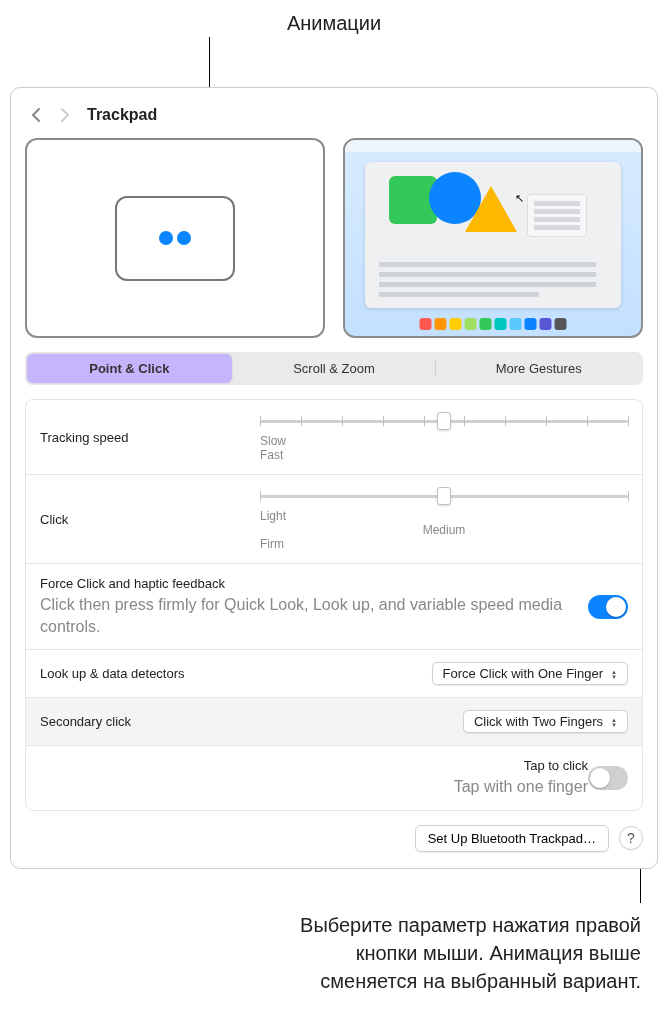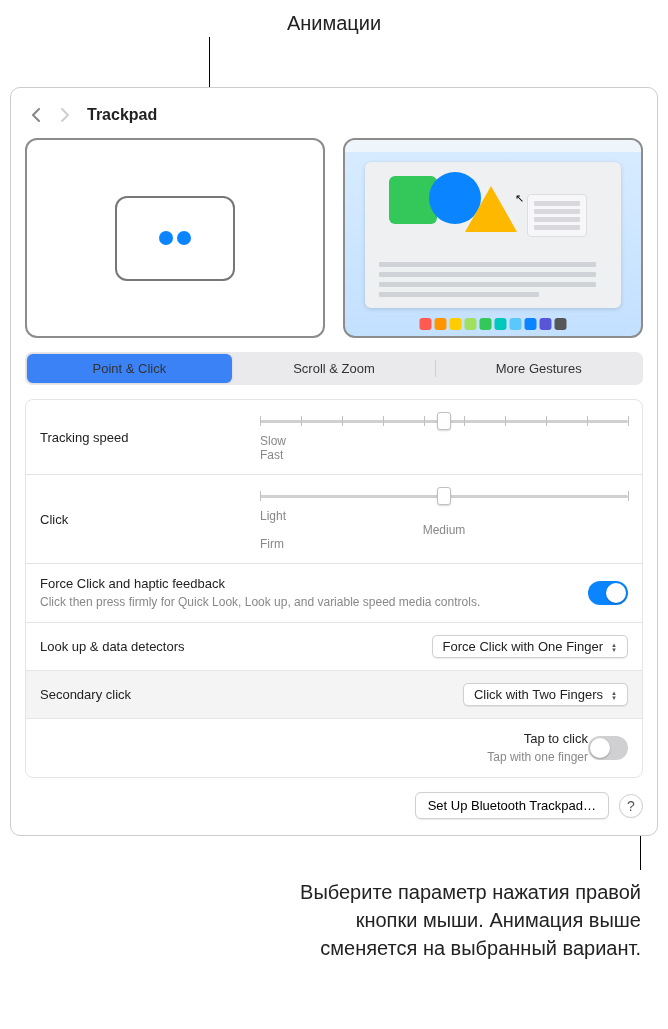--- a/index.html
+++ b/index.html
@@ -140,22 +140,22 @@
     flex: 1;
     text-align: center;
     padding: 7px 0;
     font-size: 13px;
     color: #333;
     cursor: pointer;
     border-radius: 6px;
     position: relative;
   }
   .segmented .seg.active {
-    background: #3b82f6;
-    font-weight: 400;
+    background: #c4b5fd;
+    font-weight: 700;
     box-shadow: 0 0 2px rgba(0,0,0,.2);
   }
   .segmented .seg:not(:last-child)::after {
     content:'';
     position:absolute; right:0; top:6px; bottom:6px; width:1px; background:#d0d0d3;
   }
   .segmented .seg.active::after, .segmented .seg.active + .seg::before { display:none; }
 
   .settings {
     border: 1px solid #e5e5e7;
@@ -165,21 +165,21 @@
   .row {
     padding: 12px 14px;
     border-bottom: 1px solid #e5e5e7;
     display: flex;
     align-items: center;
     justify-content: space-between;
   }
   .row:last-child { border-bottom: none; text-align: right; }
   .row.alt { background:#f4f4f5; }
   .row .label { font-size: 13px; color:#222; }
-  .row .sub { font-size: 12px; color:#888; margin-top:3px; line-height:1.35;}
+  .row .sub { font-size: 16px; color:#888; margin-top:3px; line-height:1.35;}
   .row .left { flex: 0 0 220px; }
   .row .right { flex: 1; }
 
   .slider-wrap { display:flex; flex-direction:column; align-items:stretch; }
   .slider {
     position:relative;
     height: 18px;
     width:100%;
   }
   .slider-track {

